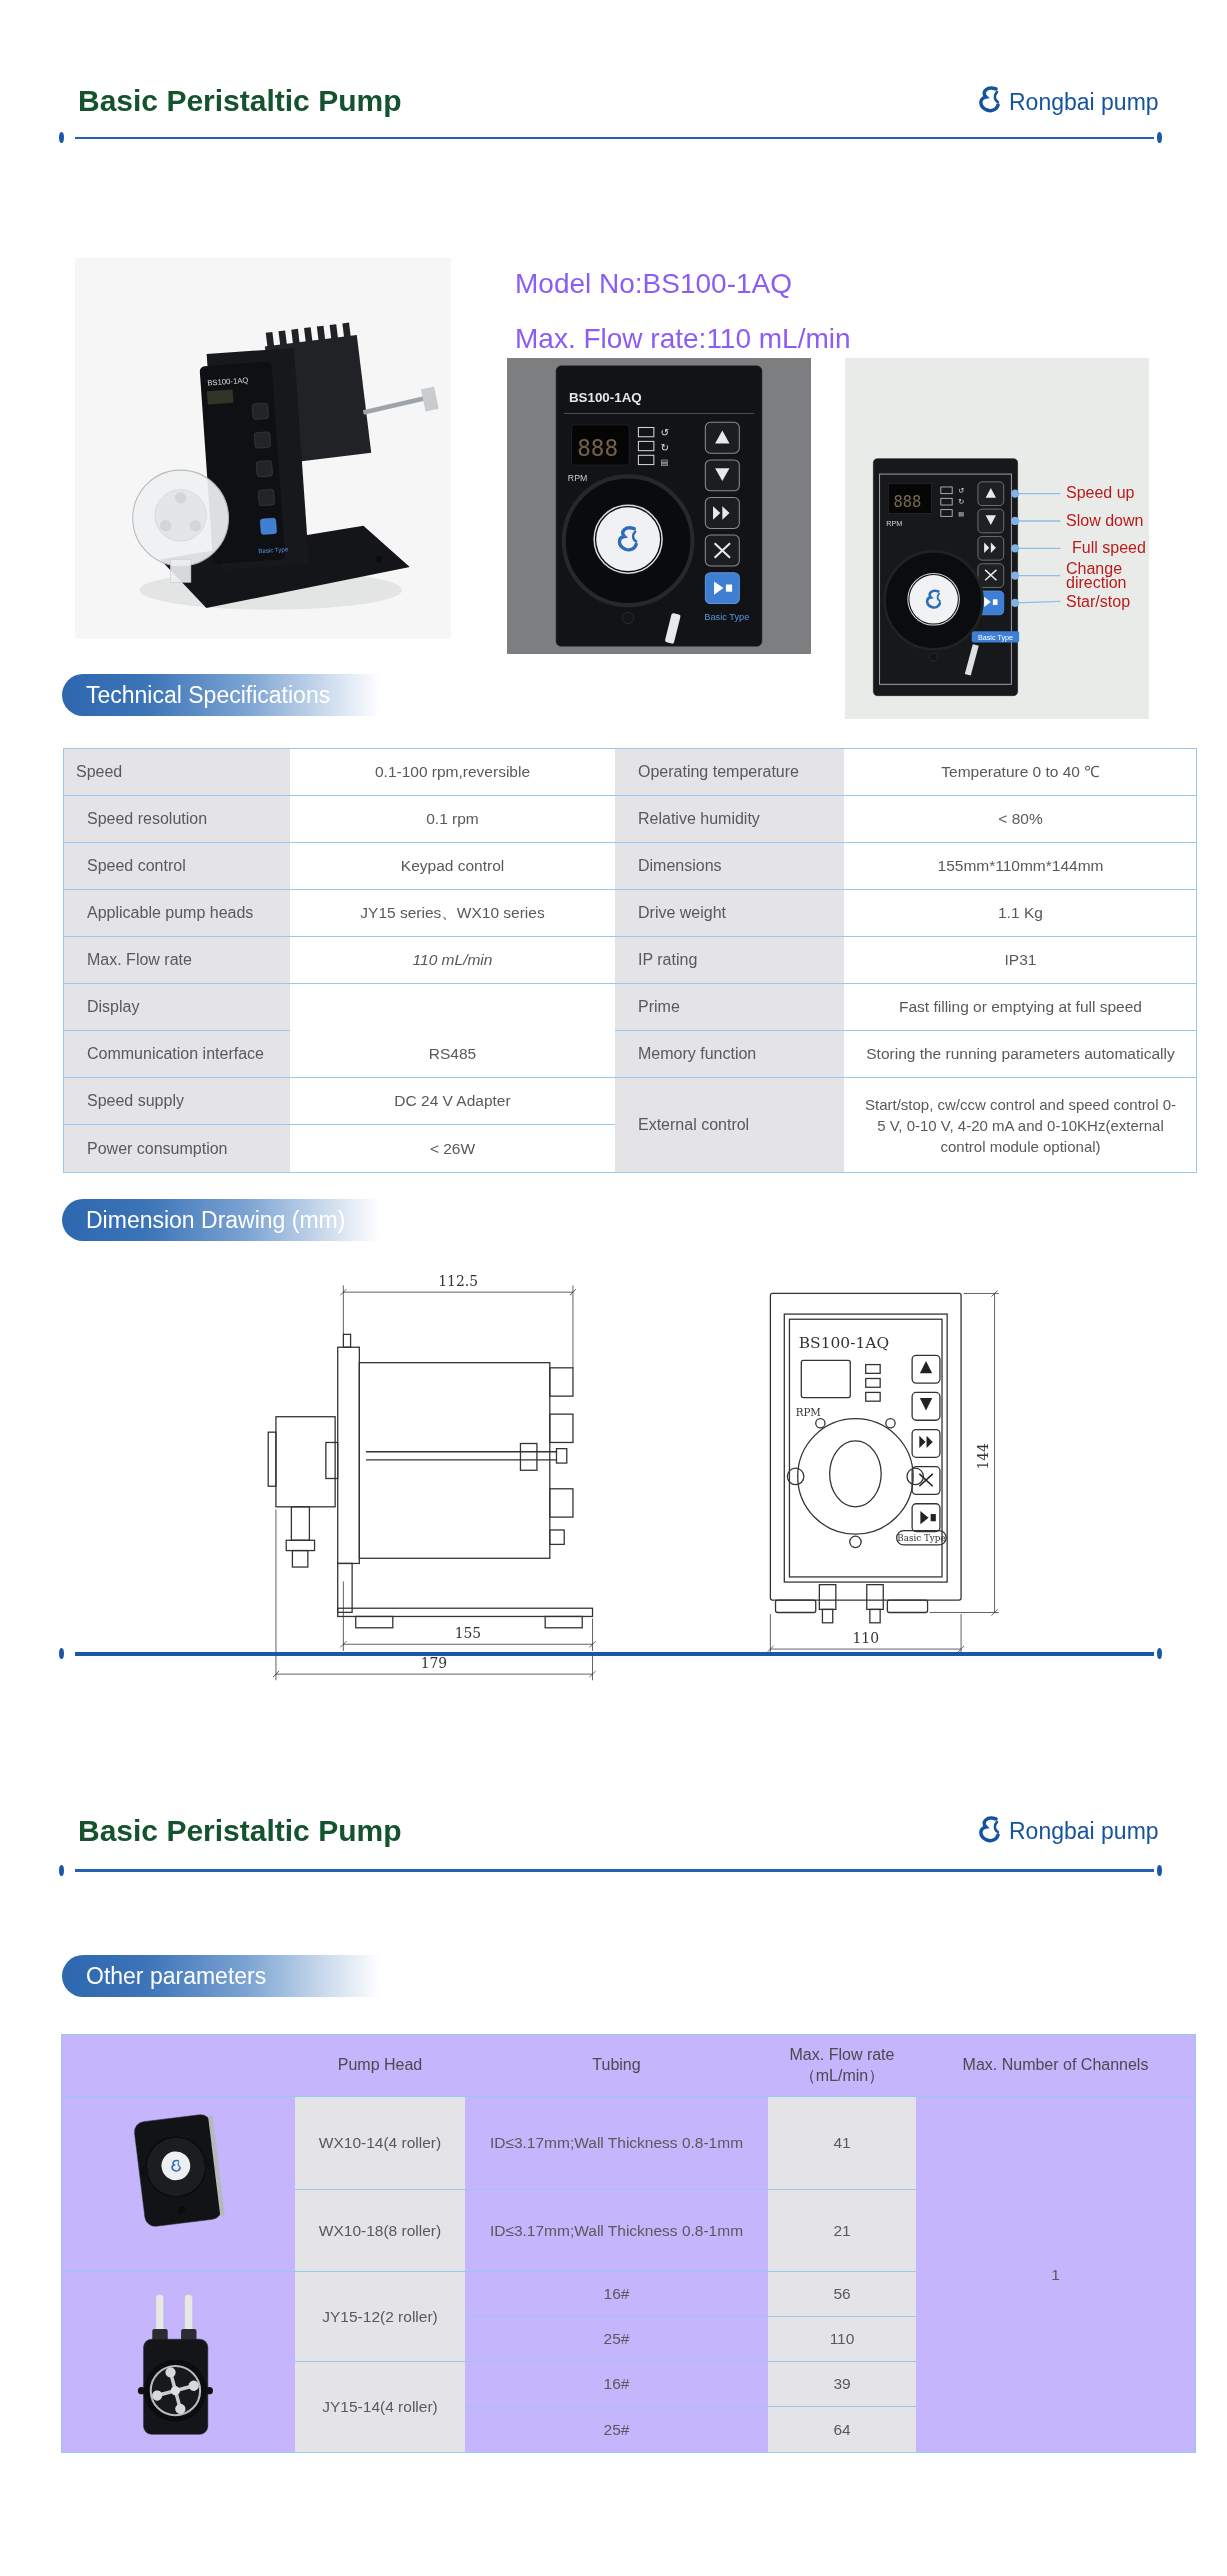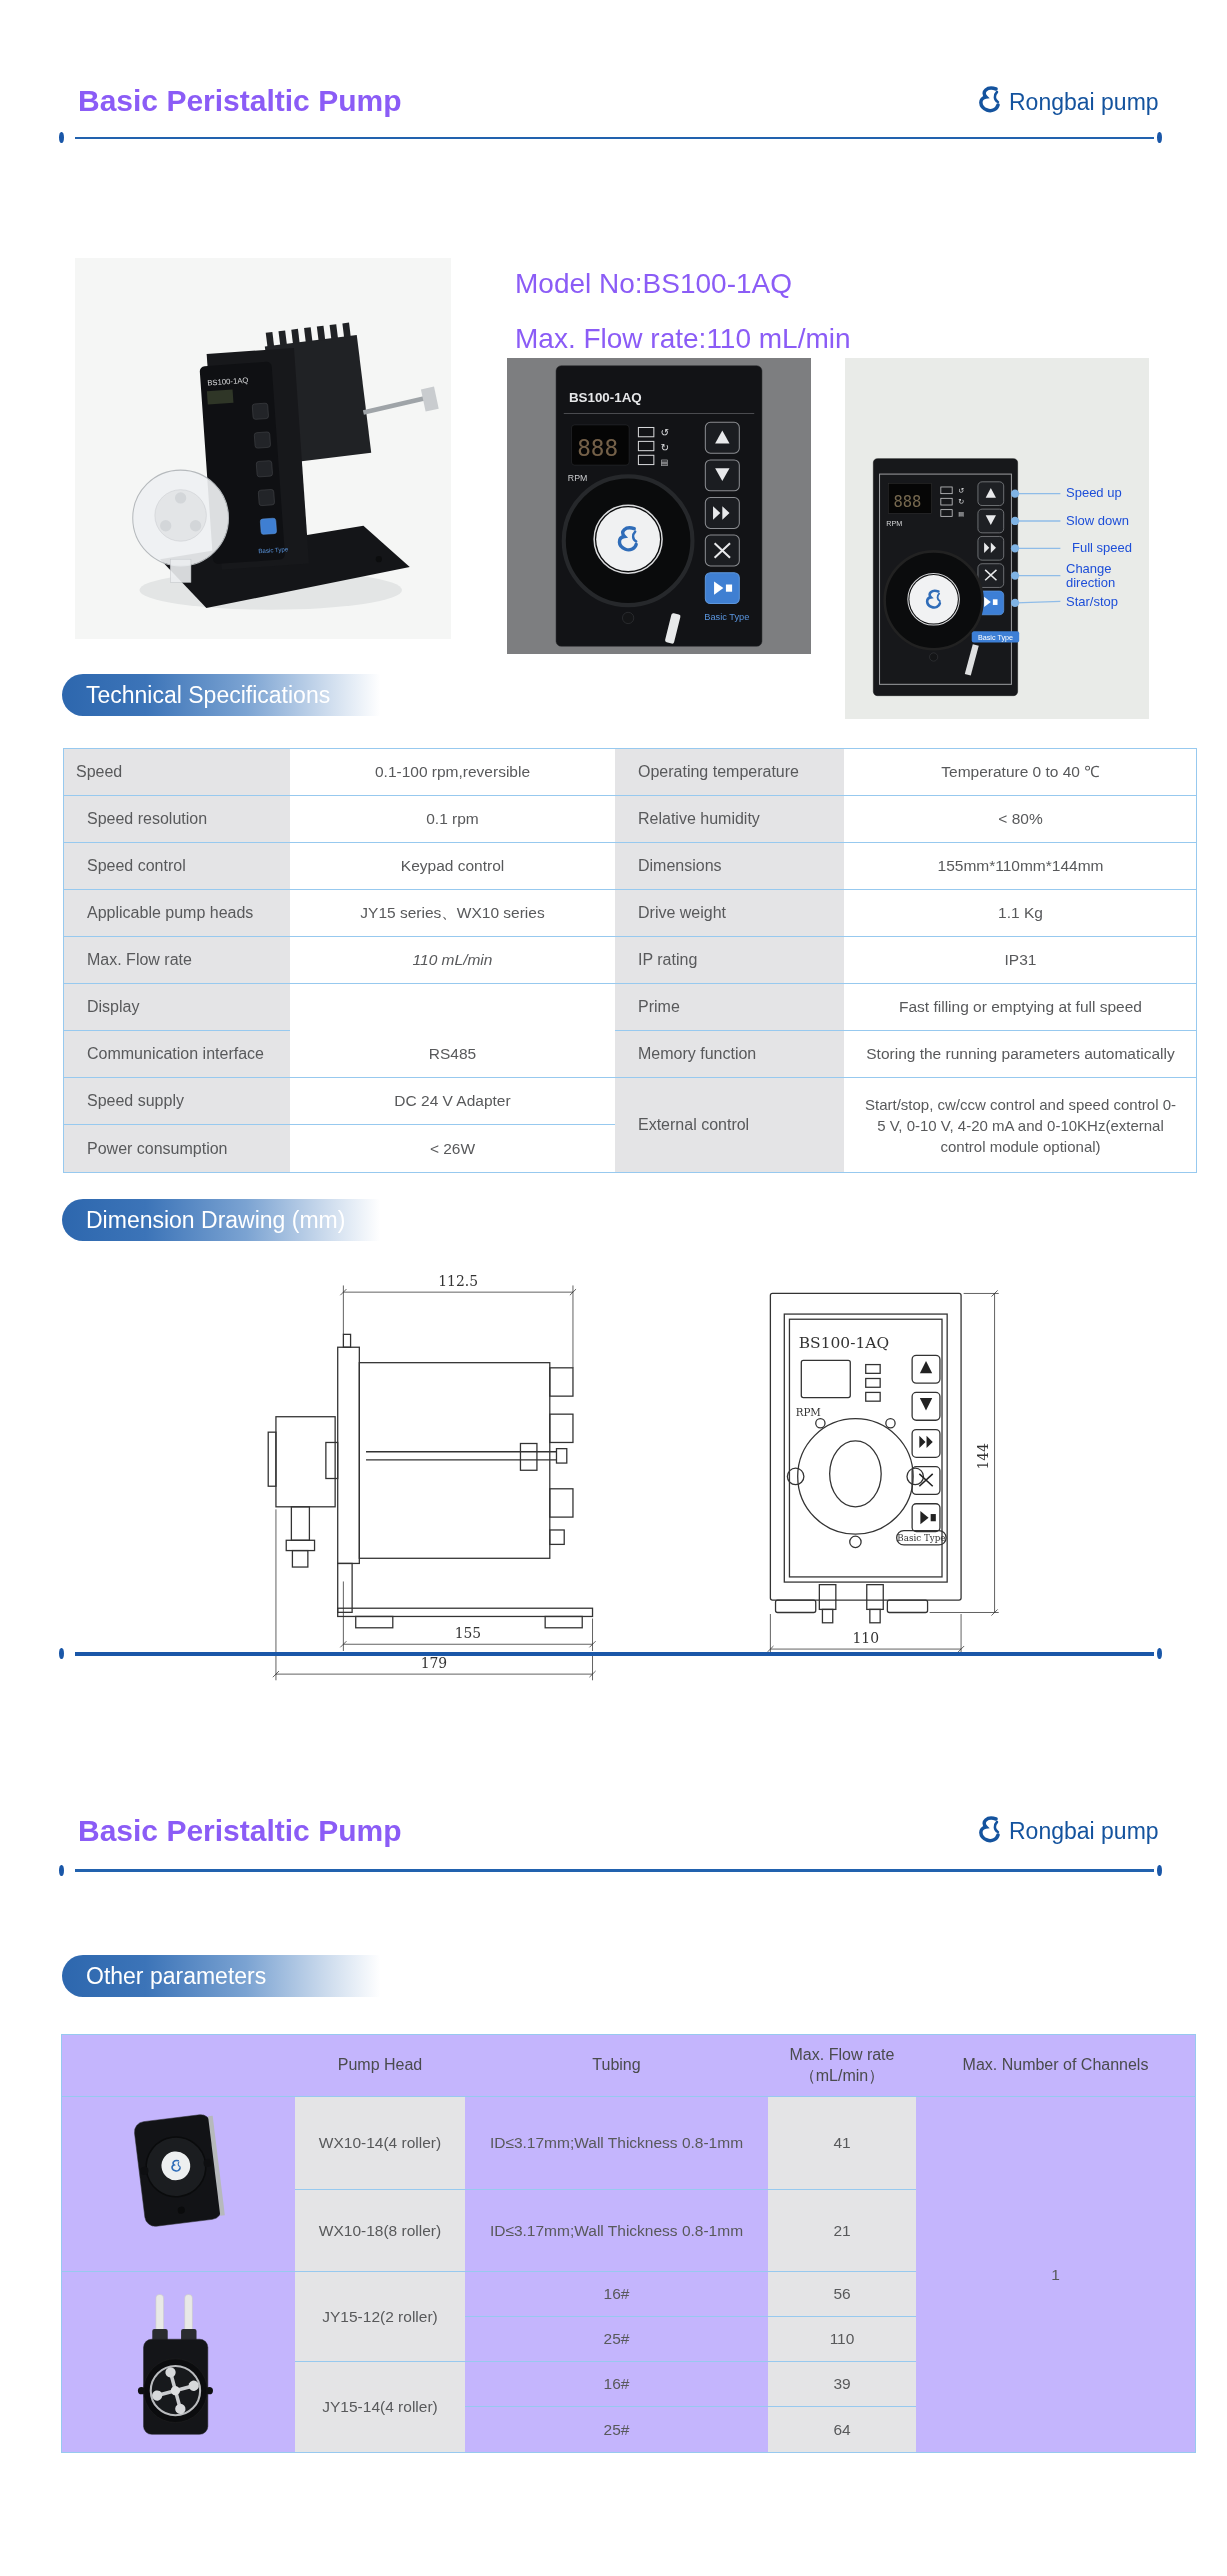--- a/index.html
+++ b/index.html
@@ -1,19 +1,19 @@
 <!DOCTYPE html>
 <html style="font-size:8.2px"><head>
 <meta charset="utf-8">
 <style>
   html,body{margin:0;padding:0;background:#fff;}
   .page{position:relative;width:1227px;height:3471px;background:#ffffff;
         font-family:"Liberation Sans",sans-serif;overflow:hidden;}
   .abs{position:absolute;}
-  .title{font-size:30px;font-weight:bold;color:#8b5cf6;}
+  .title{font-size:30px;font-weight:bold;color:#14532d;}
   .logo-text{font-size:23px;color:#14539e;}
   .hline{background:#2262ae;}
   .thick{background:#1a57a8;}
   .dot{position:absolute;width:4.6px;height:11.3px;border-radius:50%;background:#1a57a8;}
   .model-text{font-size:28px;color:#8b5cf6;line-height:55px;white-space:nowrap;}
   .pill{height:42px;border-radius:21px;color:#fff;font-size:23px;line-height:42px;
         padding-left:24px;box-sizing:border-box;white-space:nowrap;
         background:linear-gradient(90deg,#2d67ae 0%,#3c74b8 25%,#7ba3d2 55%,#c9d9ec 78%,#ffffff 95%);}
   .photo{box-sizing:border-box;}
   .spec-table{display:grid;grid-template-columns:226px 325px 229px 353px;grid-auto-rows:47px;
@@ -21,21 +21,21 @@
   .cell{display:flex;align-items:center;box-sizing:border-box;font-size:16px;color:#58595b;}
   .lab{background:#e4e4e6;padding-left:23px;}
   .val{justify-content:center;text-align:center;padding:0 9.3px;font-size:15.5px;line-height:1.4;}
   .bb{border-bottom:1.5px solid #97c9ef;}
   .t2{display:grid;grid-template-columns:233px 170px 303px 148px 279px;
       grid-template-rows:62px 93px 82px 45px 45px 45px 45px;
       border:1.5px solid #97c9ef;box-sizing:content-box;background:#c4b5fd;}
   .t2 .hc{justify-content:center;text-align:center;font-size:16px;color:#4a4b4d;line-height:20.6px;}
   .gray{background:#e4e4e6;}
   .ctr{justify-content:center;text-align:center;padding:0 7.2px;font-size:15.5px;}
-  .callout-label{position:absolute;font-size:13px;line-height:14.4px;color:#1d4ed8;width:88px;}
+  .callout-label{position:absolute;font-size:16px;line-height:14.4px;color:#b91c1c;width:88px;}
   svg text{font-family:"Liberation Sans",sans-serif;}
   .cadtext{font-family:"DejaVu Serif","Liberation Serif",serif;fill:#333;}
   .ledtext{font-family:"DejaVu Sans Mono",monospace;}
 </style>
 </head>
 <body>
 
 <div class="page">
 
   <div class="abs title" style="left:78px;top:84px;">Basic Peristaltic Pump</div>

